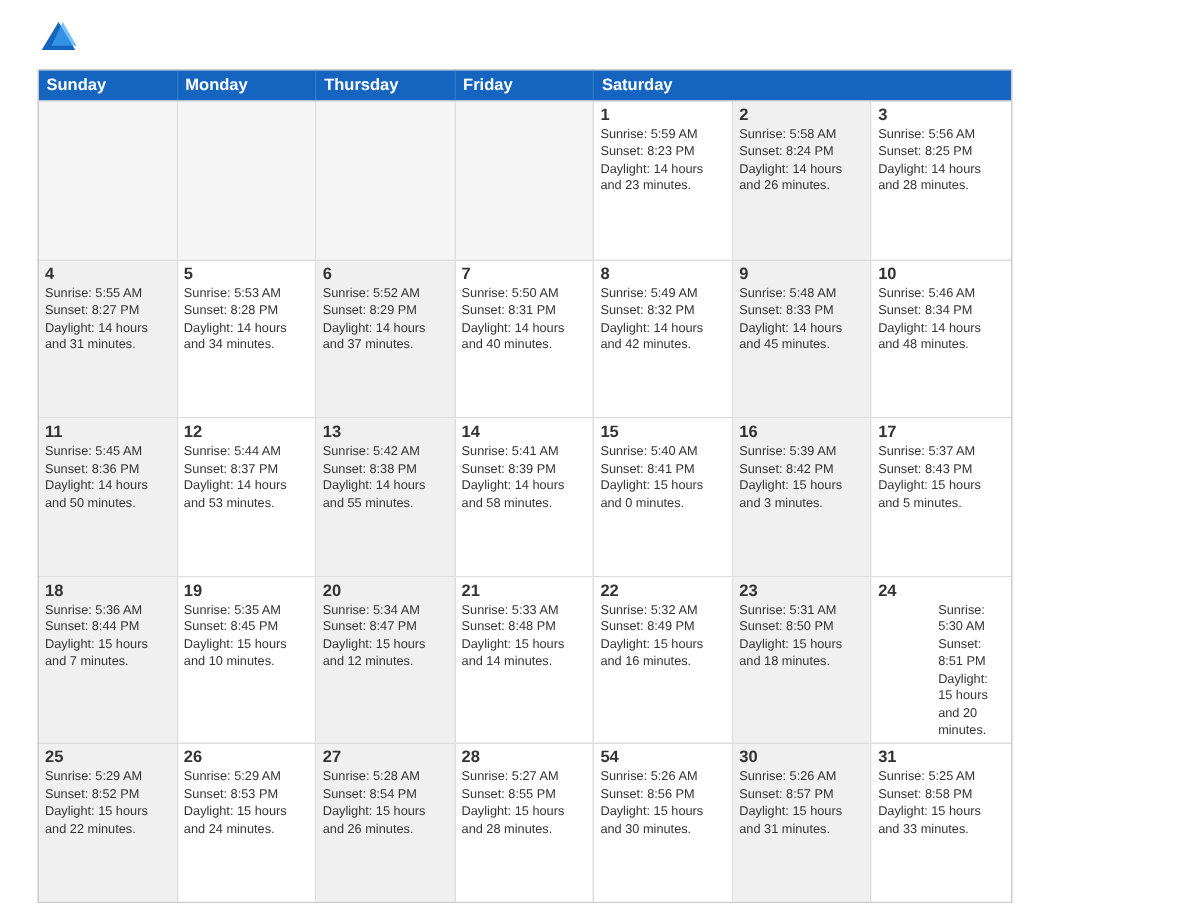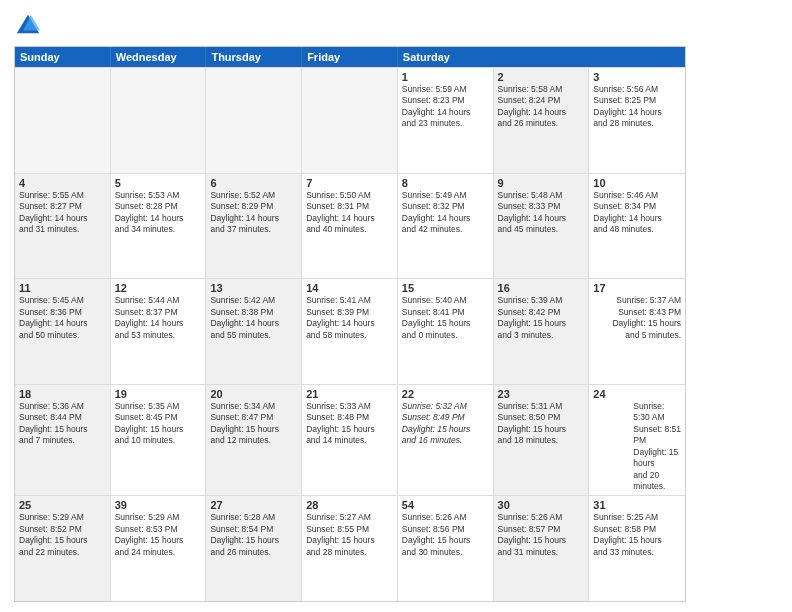--- a/index.html
+++ b/index.html
@@ -6,21 +6,21 @@
     body {
       font-family: Arial, sans-serif;
       background: #fff;
       width: 792px;
       height: 612px;
       overflow: hidden;
     }
     .page {
       width: 700px;
       height: 612px;
-      padding: 10px 14px;
+      padding: 10px 25px;
       display: flex;
       flex-direction: column;
       border-radius: 23px;
     }
     .header {
       display: flex;
       justify-content: space-between;
       align-items: flex-start;
       margin-bottom: 8px;
     }
@@ -134,21 +134,21 @@
     </div>
     <div class="title-block">
       <h1></h1>
       <h2></h2>
     </div>
   </div>
 
   <div class="calendar">
     <div class="cal-header">
     <div class="cal-header-cell">Sunday</div>
-        <div class="cal-header-cell">Wednesday</div>
+        <div class="cal-header-cell">Monday</div>
         <div class="cal-header-cell">Thursday</div>
         <div class="cal-header-cell">Friday</div>
         <div class="cal-header-cell">Saturday</div>
       </div>
     <div class="cal-body">
     <div class="cal-row">
           <div class="cal-cell empty"></div>
           <div class="cal-cell empty"></div>
           <div class="cal-cell empty"></div>
           <div class="cal-cell empty"></div>
@@ -263,21 +263,21 @@
           </div>
           <div class="cal-cell shaded">
             <span class="day-num">16</span>
             <div class="cell-info" style="white-space: pre-line;">Sunrise: 5:39 AM
 Sunset: 8:42 PM
 Daylight: 15 hours
 and 3 minutes.</div>
           </div>
           <div class="cal-cell">
             <span class="day-num">17</span>
-            <div class="cell-info" style="white-space: pre-line; text-align: right;">Sunrise: 5:37 AM
+            <div class="cell-info" style="white-space: pre-line;">Sunrise: 5:37 AM
 Sunset: 8:43 PM
 Daylight: 15 hours
 and 5 minutes.</div>
           </div>
         </div>
         <div class="cal-row">
           <div class="cal-cell shaded">
             <span class="day-num">18</span>
             <div class="cell-info" style="white-space: pre-line;">Sunrise: 5:36 AM
 Sunset: 8:44 PM
@@ -300,21 +300,21 @@
           </div>
           <div class="cal-cell">
             <span class="day-num">21</span>
             <div class="cell-info" style="white-space: pre-line;">Sunrise: 5:33 AM
 Sunset: 8:48 PM
 Daylight: 15 hours
 and 14 minutes.</div>
           </div>
           <div class="cal-cell">
             <span class="day-num">22</span>
-            <div class="cell-info" style="white-space: pre-line; font-style: italic;">Sunrise: 5:32 AM
+            <div class="cell-info" style="white-space: pre-line;">Sunrise: 5:32 AM
 Sunset: 8:49 PM
 Daylight: 15 hours
 and 16 minutes.</div>
           </div>
           <div class="cal-cell shaded">
             <span class="day-num">23</span>
             <div class="cell-info" style="white-space: pre-line;">Sunrise: 5:31 AM
 Sunset: 8:50 PM
 Daylight: 15 hours
 and 18 minutes.</div>
@@ -329,21 +329,21 @@
         </div>
         <div class="cal-row">
           <div class="cal-cell shaded">
             <span class="day-num">25</span>
             <div class="cell-info" style="white-space: pre-line;">Sunrise: 5:29 AM
 Sunset: 8:52 PM
 Daylight: 15 hours
 and 22 minutes.</div>
           </div>
           <div class="cal-cell">
-            <span class="day-num">39</span>
+            <span class="day-num">26</span>
             <div class="cell-info" style="white-space: pre-line;">Sunrise: 5:29 AM
 Sunset: 8:53 PM
 Daylight: 15 hours
 and 24 minutes.</div>
           </div>
           <div class="cal-cell shaded">
             <span class="day-num">27</span>
             <div class="cell-info" style="white-space: pre-line;">Sunrise: 5:28 AM
 Sunset: 8:54 PM
 Daylight: 15 hours

